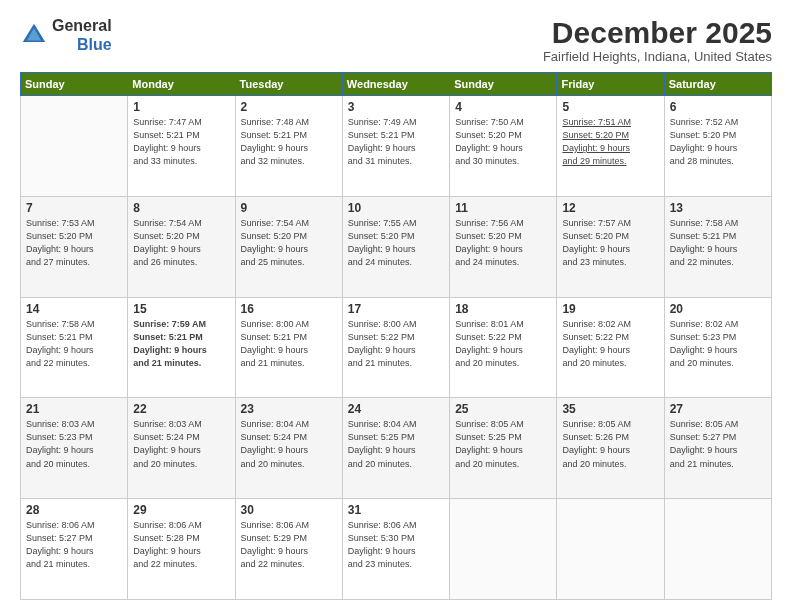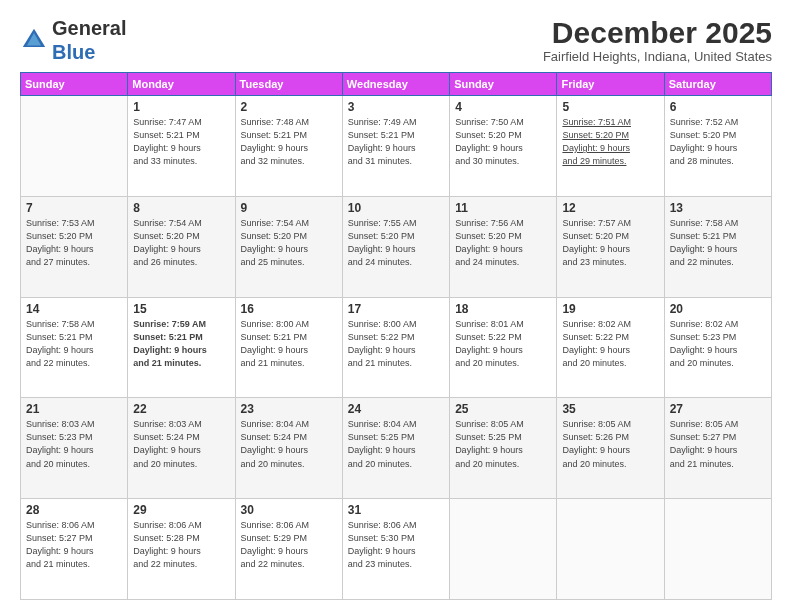--- a/index.html
+++ b/index.html
@@ -22,23 +22,24 @@
       justify-content: space-between;
       align-items: flex-start;
       margin-bottom: 8px;
     }
     .logo {
       display: flex;
       align-items: center;
       gap: 4px;
     }
     .logo-text {
-      font-size: 20px;
+      font-size: 16px;
       font-weight: bold;
       line-height: 1.2;
+      text-align: right;
     }
     .logo-general { color: #333; }
     .logo-blue { color: #2e6db4; }
     .logo-icon {
       width: 28px;
       height: 28px;
     }
     .title-block {
       text-align: right;
     }
@@ -53,21 +54,21 @@
       color: #555;
     }
     .calendar {
       flex: 1;
       border: 1px solid #ccc;
       border-collapse: collapse;
       width: 100%;
       table-layout: fixed;
     }
     .calendar th {
-      background: #d946ef;
+      background: #4d7c0f;
       color: #fff;
       font-size: 11px;
       font-weight: bold;
       padding: 5px 4px;
       text-align: left;
       border: 1px solid #2e6db4;
     }
     .calendar td {
       border: 1px solid #ccc;
       vertical-align: top;

